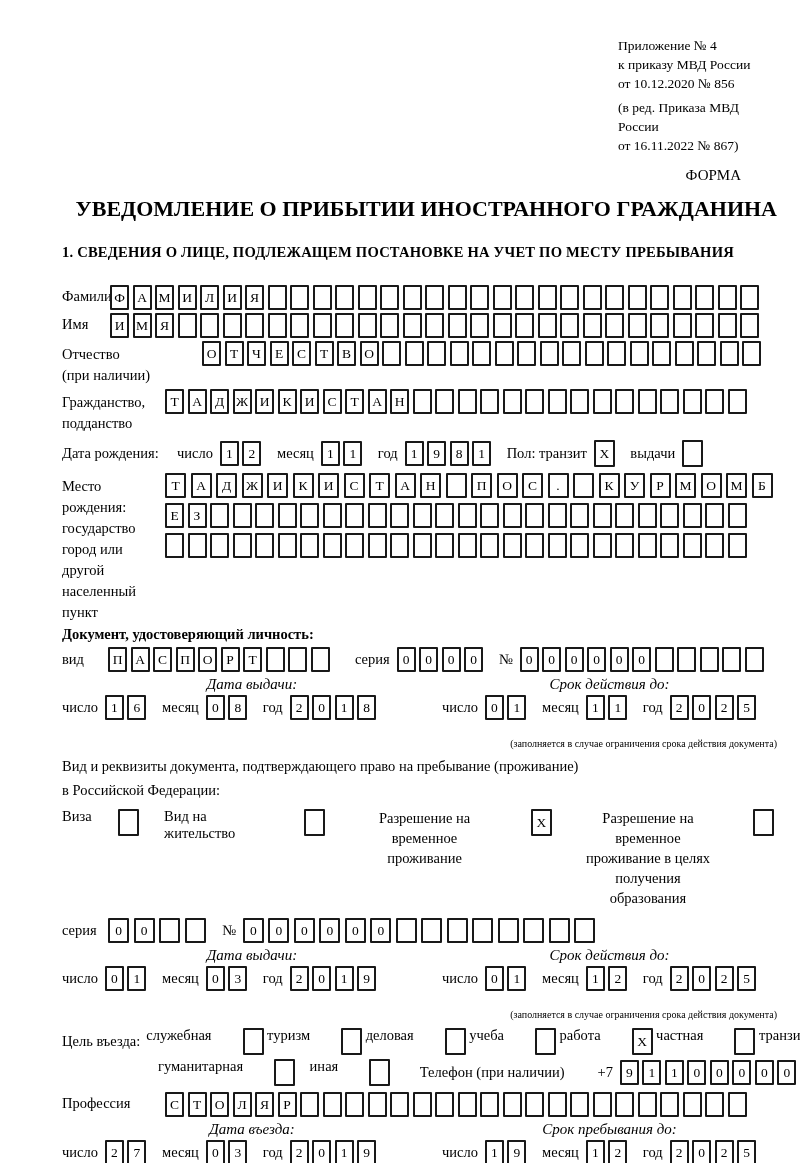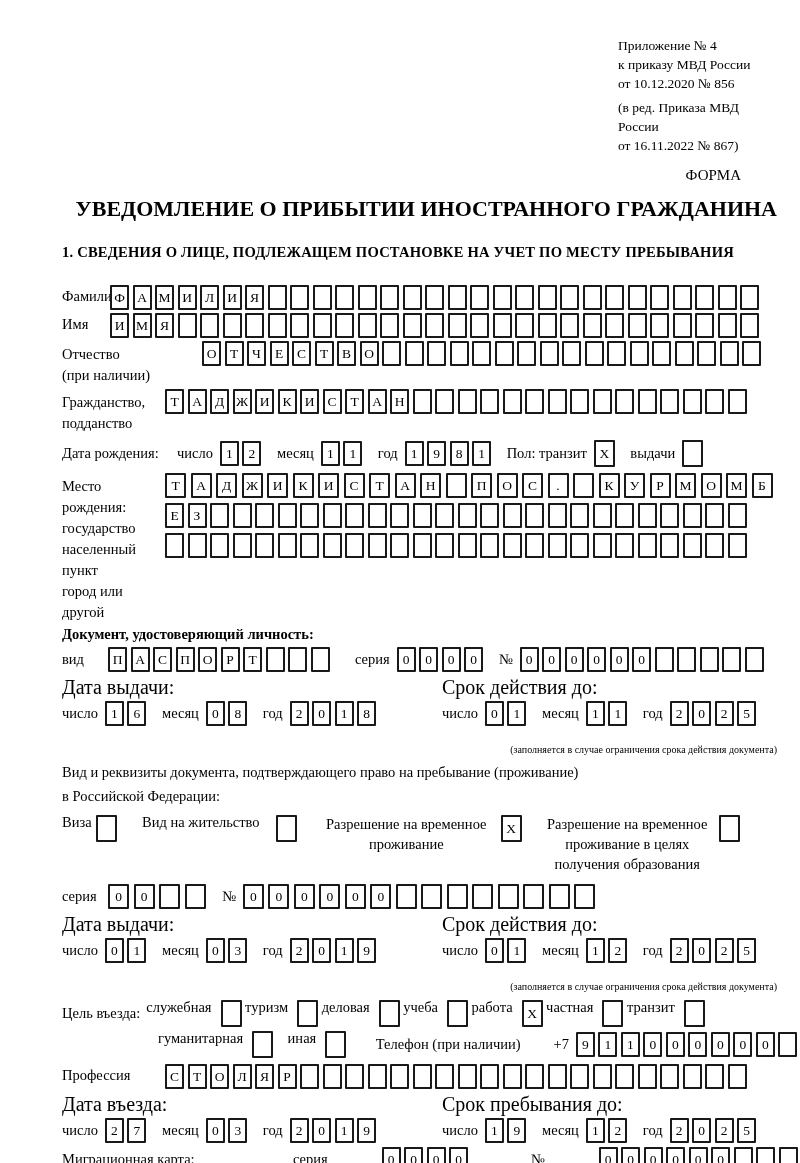--- a/index.html
+++ b/index.html
@@ -34,27 +34,27 @@
   .rows{flex:1;}
   .rows .cellrow{display:flex;margin-bottom:5px;}
   .dlabel{flex:none;margin:0 7px 0 12px;}
   .dlabel.first{margin-left:0;}
   .dgroup{display:flex;align-items:center;}
   
   .twocol{display:flex;align-items:center;margin-bottom:3px;}
   .colA{width:380px;flex:none;display:flex;align-items:center;}
   .colB{flex:1;display:flex;align-items:center;}
   .dlabels{margin-top:4px;margin-bottom:2px;}
-  .dlabels .colA,.dlabels .colB{display:block;text-align:left;font-size:20px;}
+  .dlabels .colA,.dlabels .colB{display:block;text-align:center;font-size:15px;font-style:italic;}
   .note-r{text-align:right;font-size:10px;margin:18px 0 7px;}
   .note-c{text-align:left;font-size:13px;margin-top:6px;}
   .intro{line-height:20px;margin-top:4px;}
   
   .cbrow{display:flex;align-items:flex-start;margin:8px 0 10px;}
-  .opt{display:inline-flex;align-items:flex-start;}
+  .opt{display:inline-flex;align-items:flex-start;gap:22px;}
   .opt .cellrow{margin-left:9px;margin-top:1px;}
   .stacked{display:inline-block;text-align:center;line-height:20px;}
   .mt6{margin-top:6px;}.mt8{margin-top:4px;gap:47px;}
   .indent96{margin-left:96px;}
 </style>
 </head>
 <body>
 
 <div class="annex">
   <div>Приложение № 4</div>
@@ -236,22 +236,22 @@
   <span class="dlabel">выдачи</span>
   <span class="cellrow cb">
       <span class="cell"></span>
     </span>
 </div>
 
 <div class="frow mt6">
   <div class="flabel w103 stack">
     <span>Место рождения:</span>
     <span>государство</span>
+    <span>город или другой</span>
     <span>населенный пункт</span>
-    <span>город или другой</span>
   </div>
   <div class="rows">
     <div class="cellrow cells-wide">
         <span class="cell">Т</span>
         <span class="cell">А</span>
         <span class="cell">Д</span>
         <span class="cell">Ж</span>
         <span class="cell">И</span>
         <span class="cell">К</span>
         <span class="cell">И</span>

